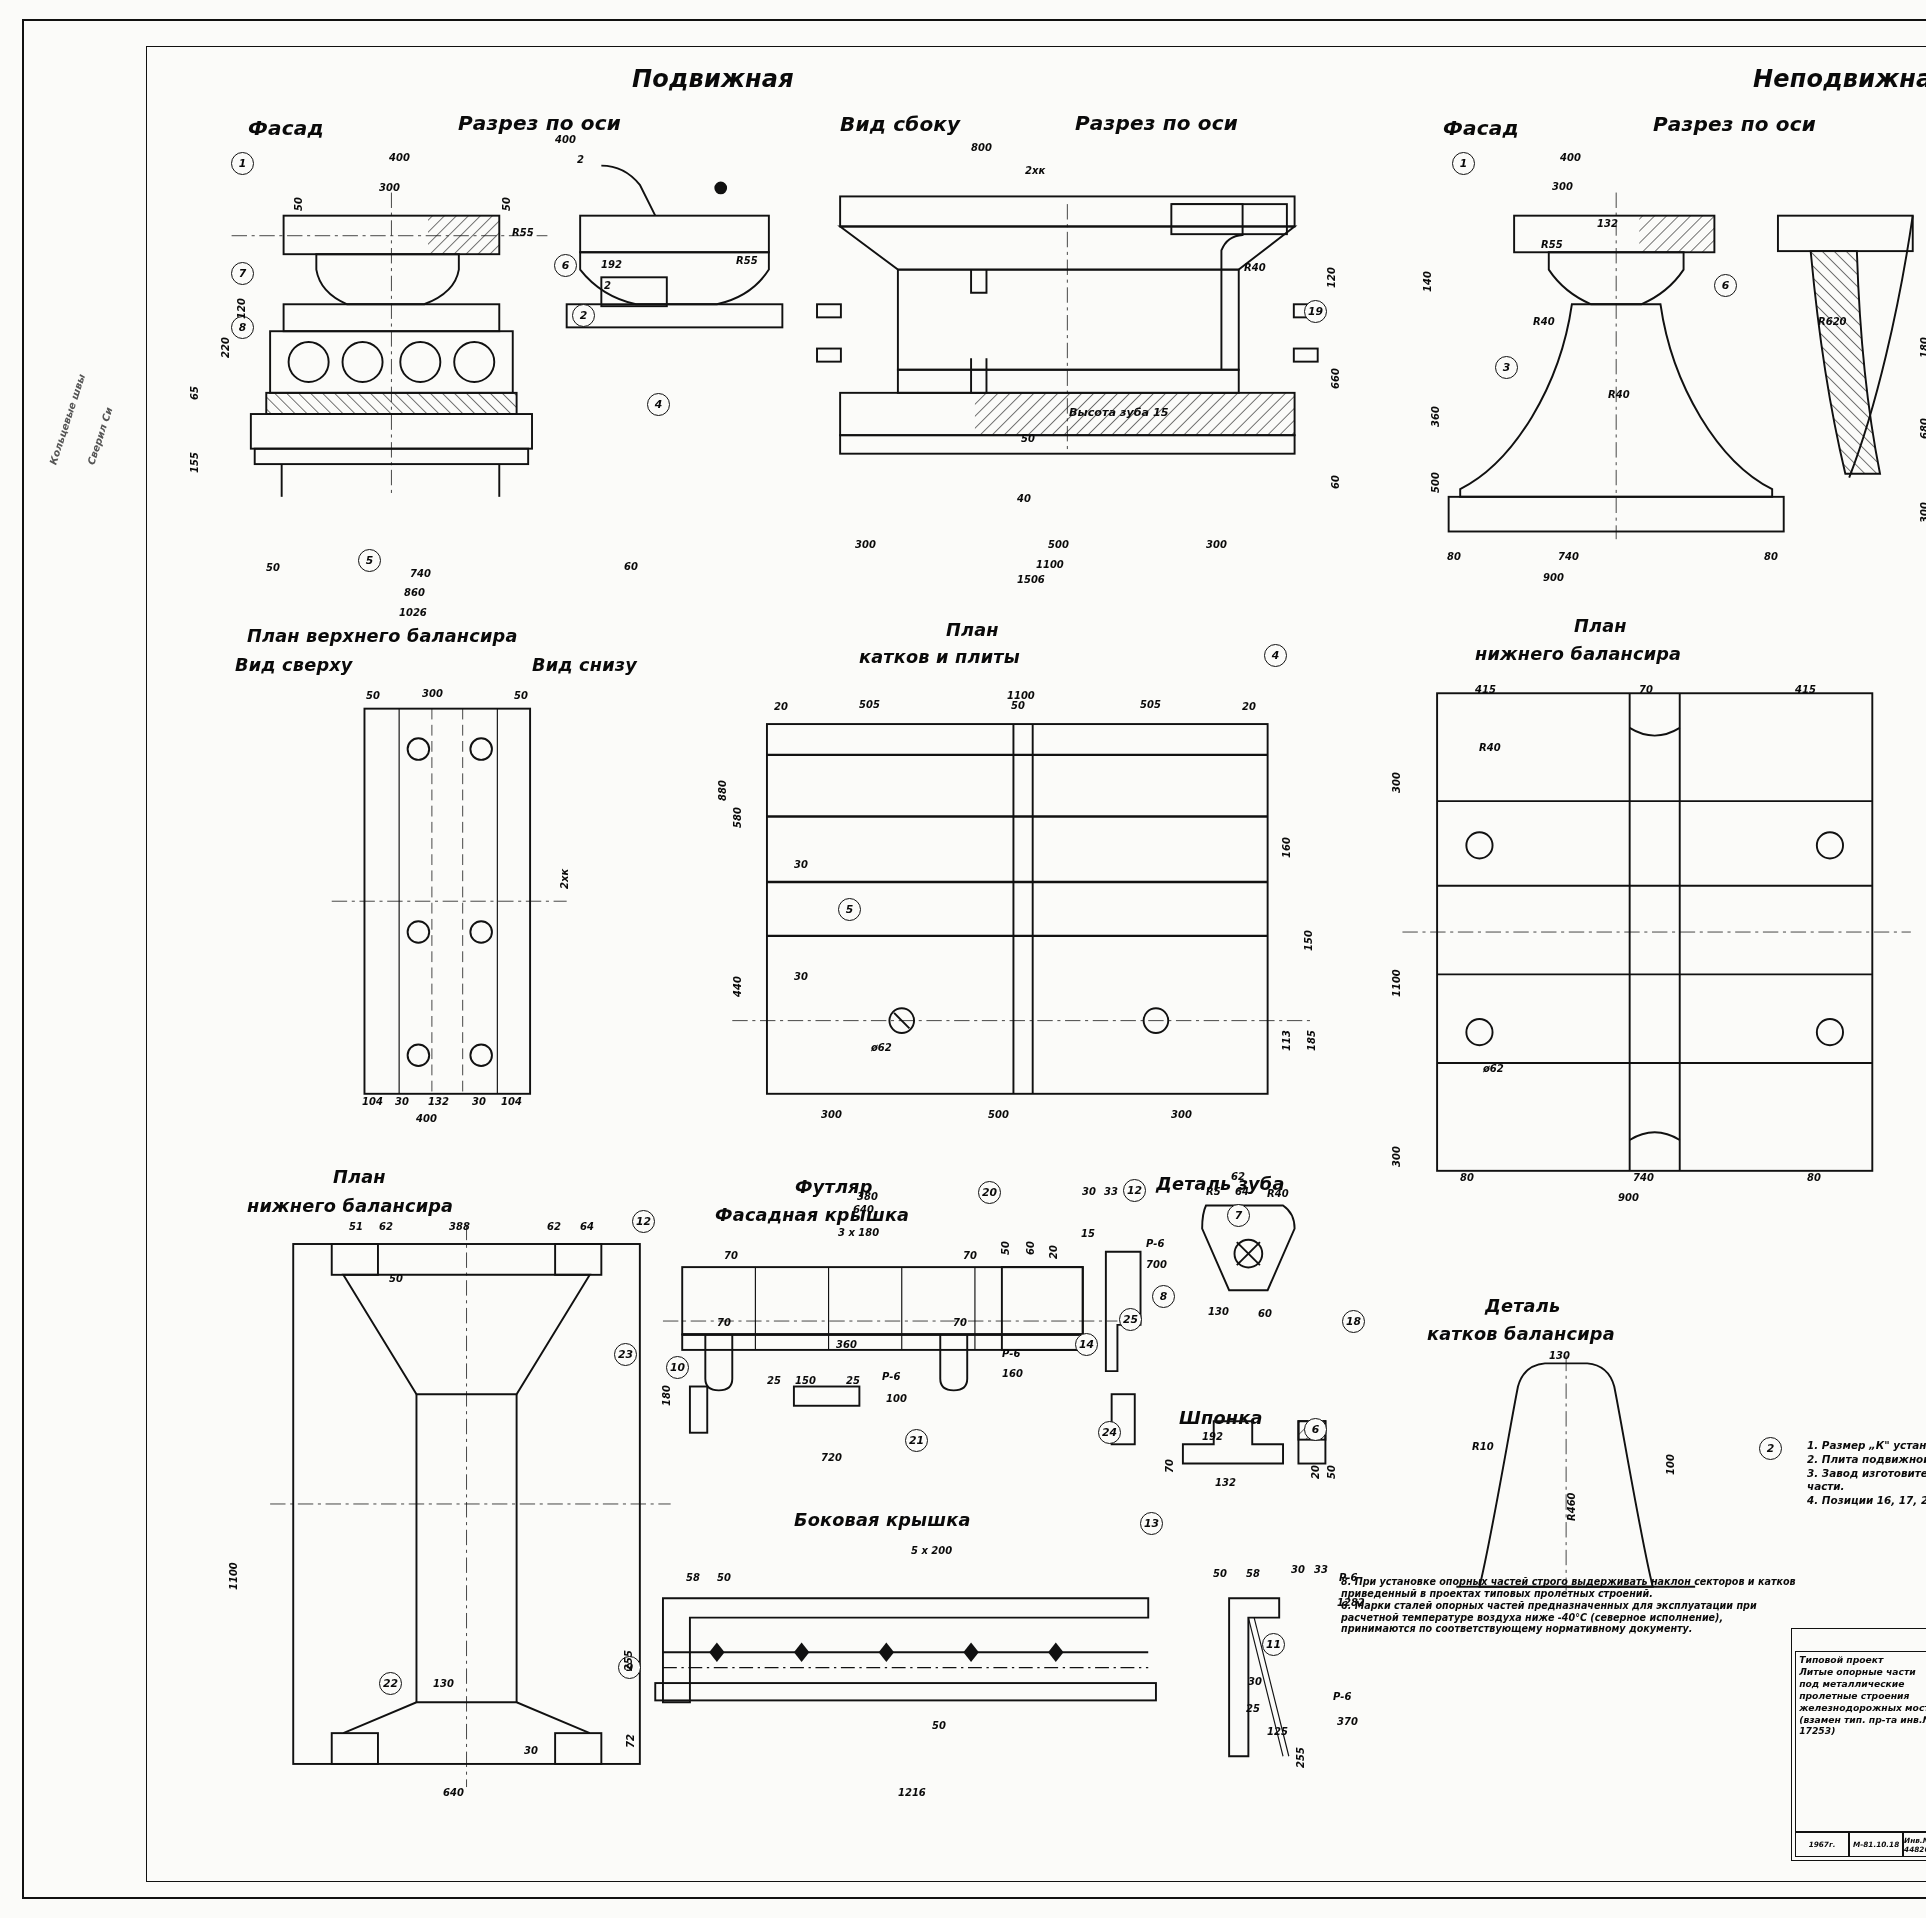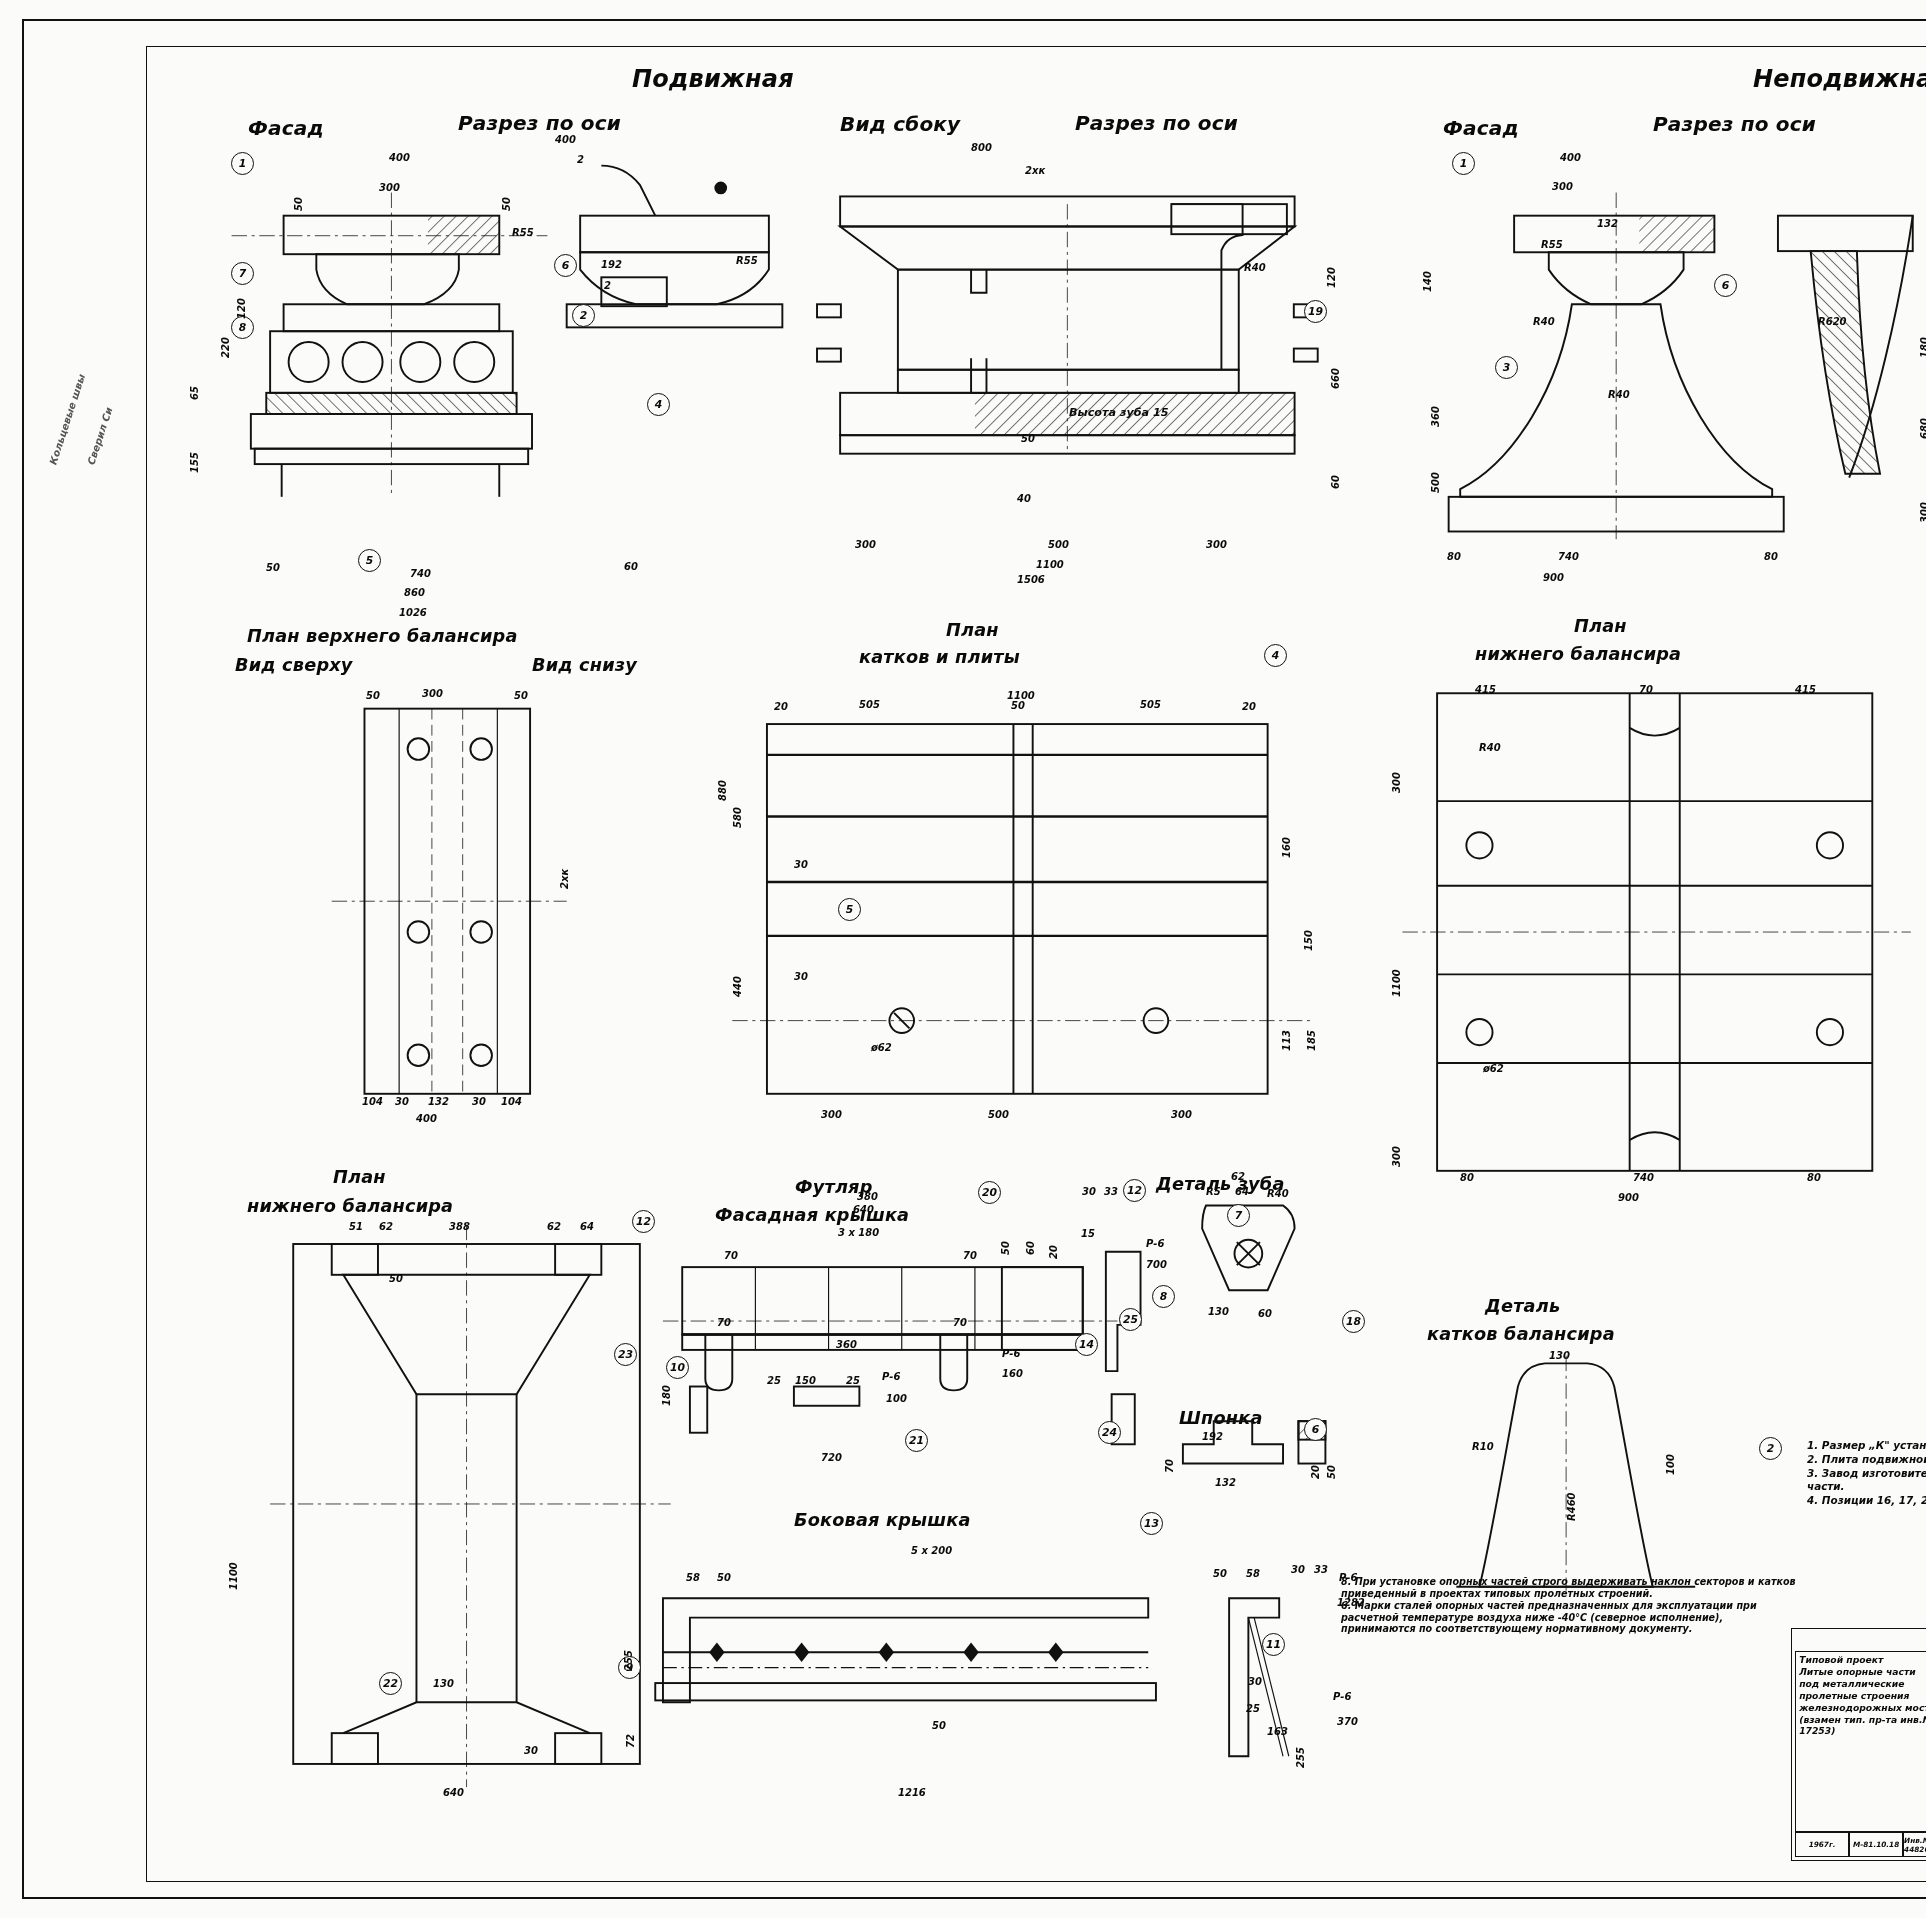--- a/index.html
+++ b/index.html
@@ -504,21 +504,21 @@
   <div class="dim v" style="left:636px;top:1737px">72</div>
   <div class="dim" style="left:898px;top:1787px">1216</div>
   <div class="dim" style="left:932px;top:1720px">50</div>
   <div class="dim" style="left:1213px;top:1568px">50</div>
   <div class="dim" style="left:1246px;top:1568px">58</div>
   <div class="dim" style="left:1291px;top:1564px">30</div>
   <div class="dim" style="left:1314px;top:1564px">33</div>
   <div class="dim" style="left:1339px;top:1572px">Р-6</div>
   <div class="dim" style="left:1337px;top:1597px">1282</div>
   <div class="dim v" style="left:1306px;top:1757px">255</div>
-  <div class="dim" style="left:1267px;top:1726px">163</div>
+  <div class="dim" style="left:1267px;top:1726px">125</div>
   <div class="dim" style="left:1248px;top:1676px">30</div>
   <div class="dim" style="left:1246px;top:1703px">25</div>
   <div class="dim" style="left:1333px;top:1691px">Р-6</div>
   <div class="dim" style="left:1337px;top:1716px">370</div>
 
   <div class="notes">
     <div class="hand nt-h">Примечания:</div>
     <p>1. Размер „К" устанавливается при привязке данного типа опорной части к пролетному строению.</p>
     <p>2. Плита подвижной опорной части может быть изготовлена из прокатной стали марки ВМСт.5 по ГОСТ 380-60*).</p>
     <p>3. Завод изготовитель должен подогнать детали футляра друг к другу и обеспечить плотное закрывание подвижной опорной части.</p>

